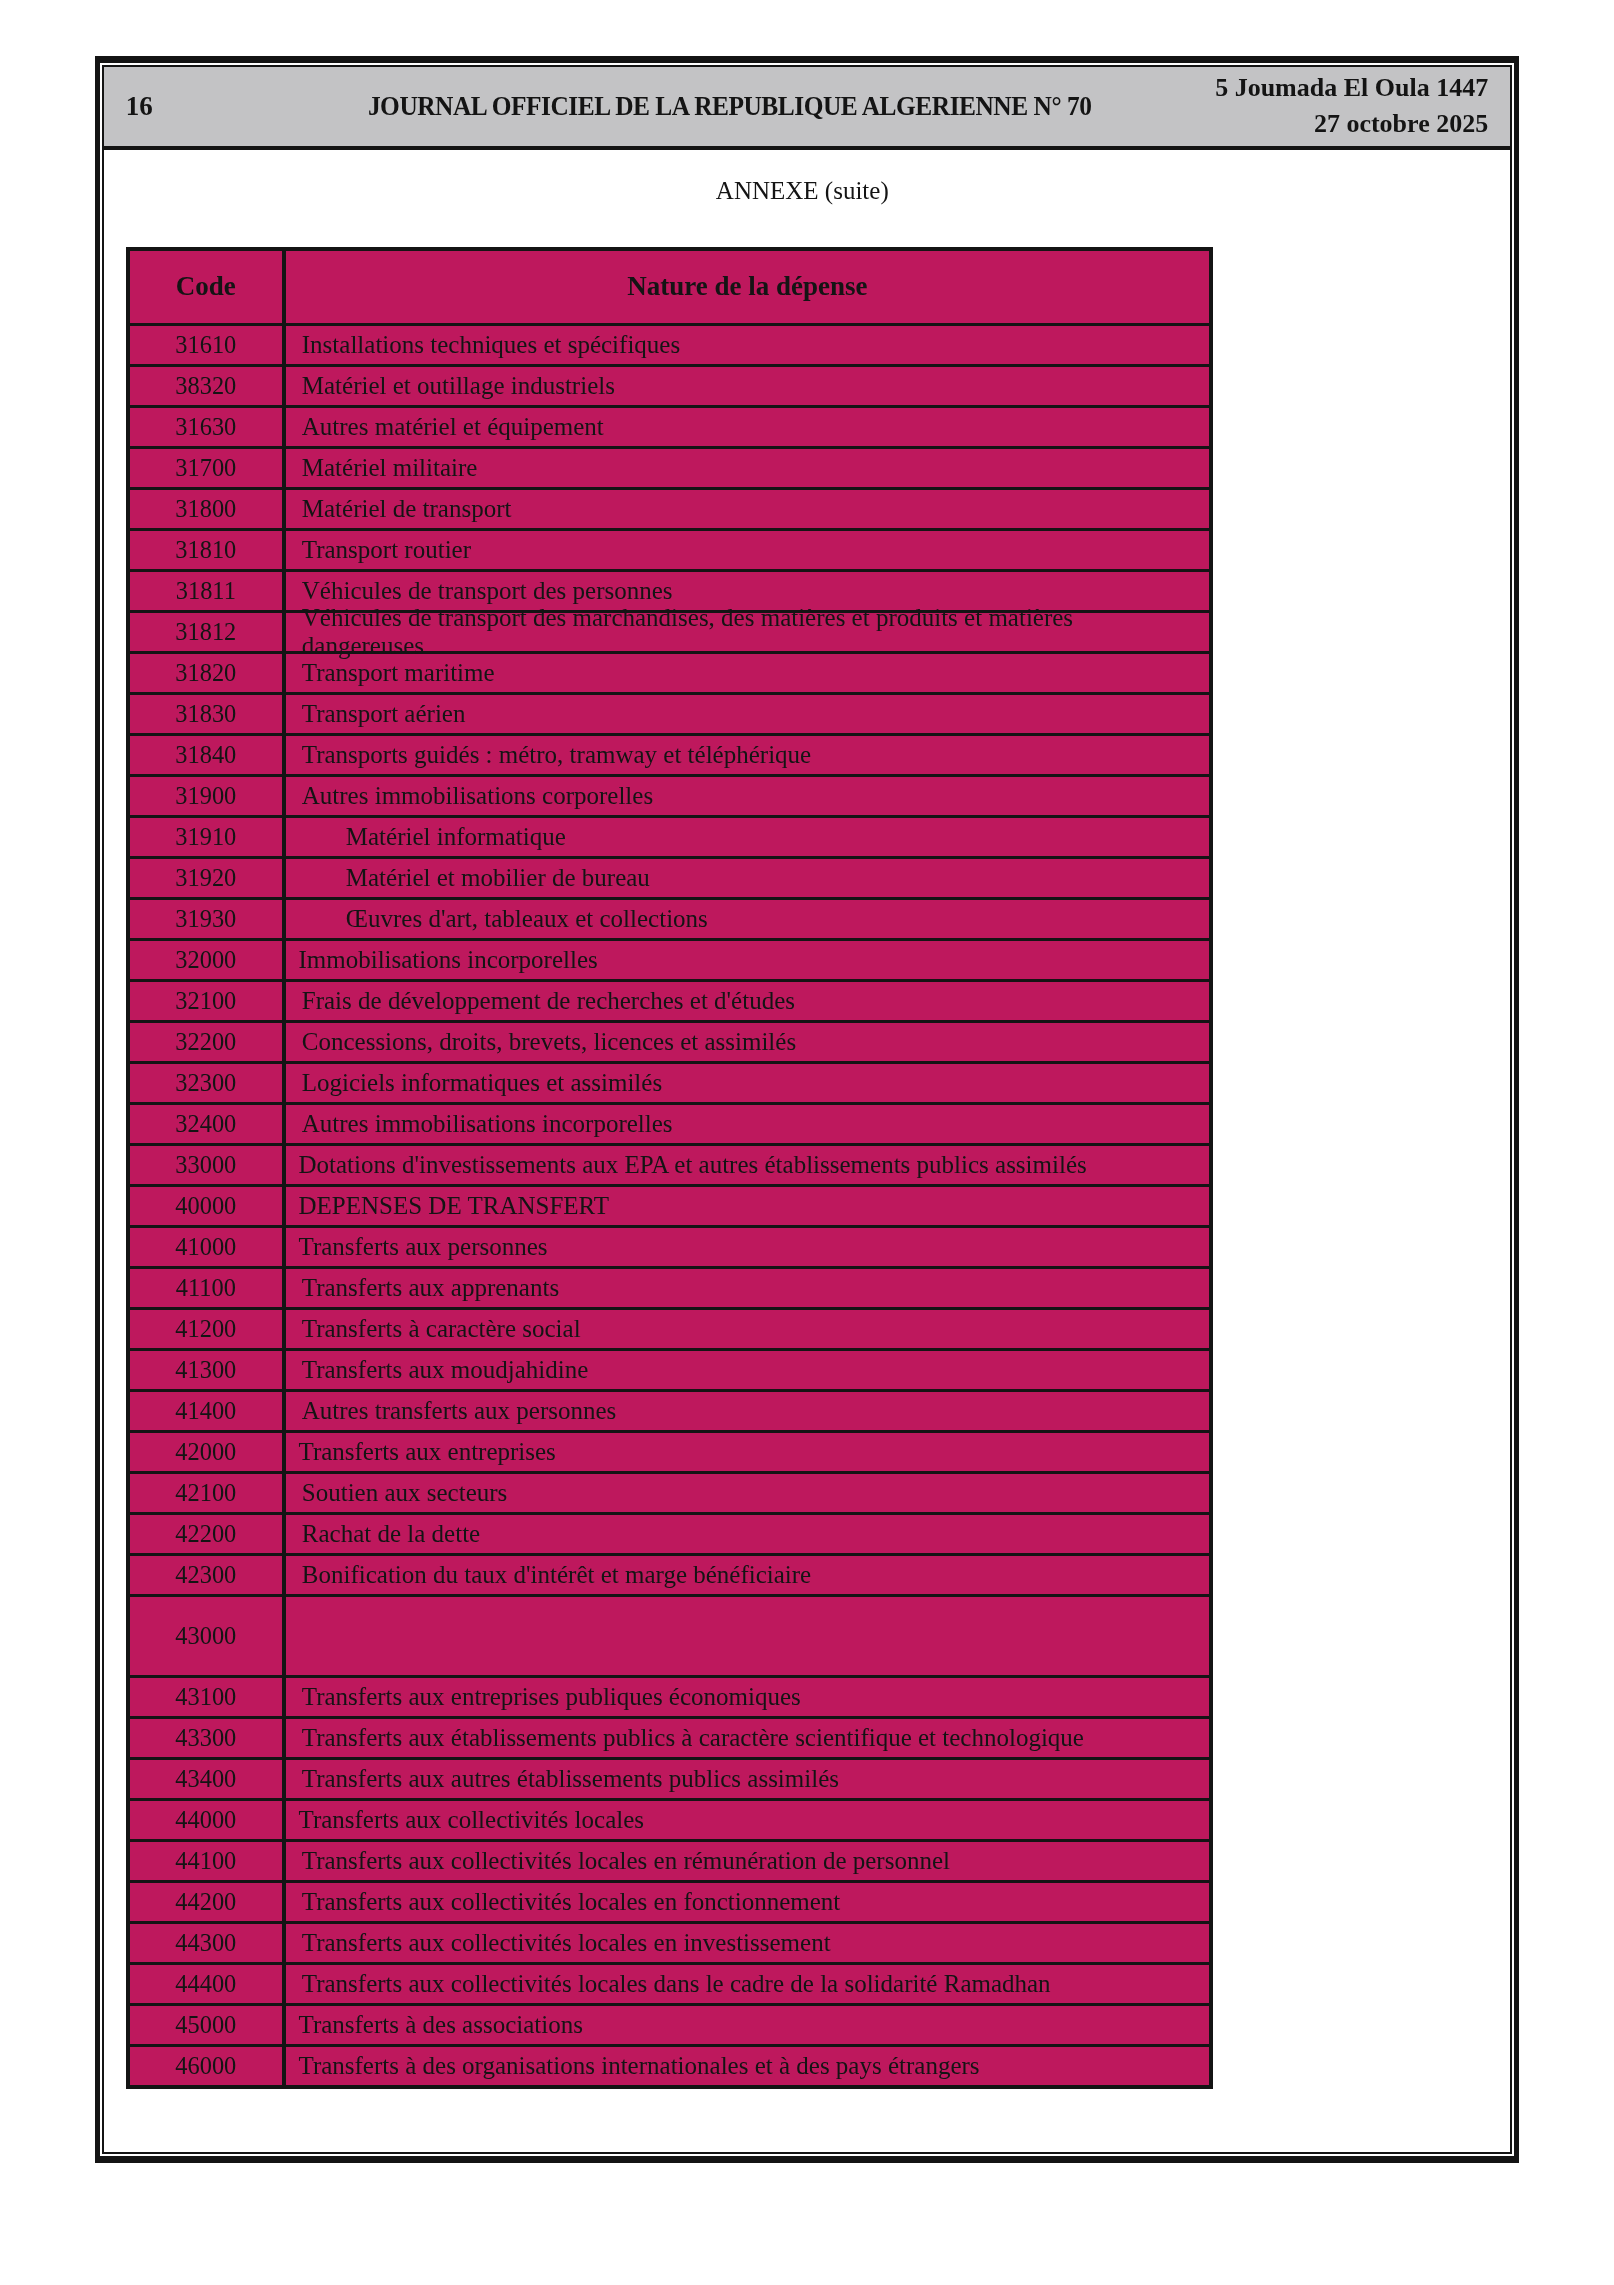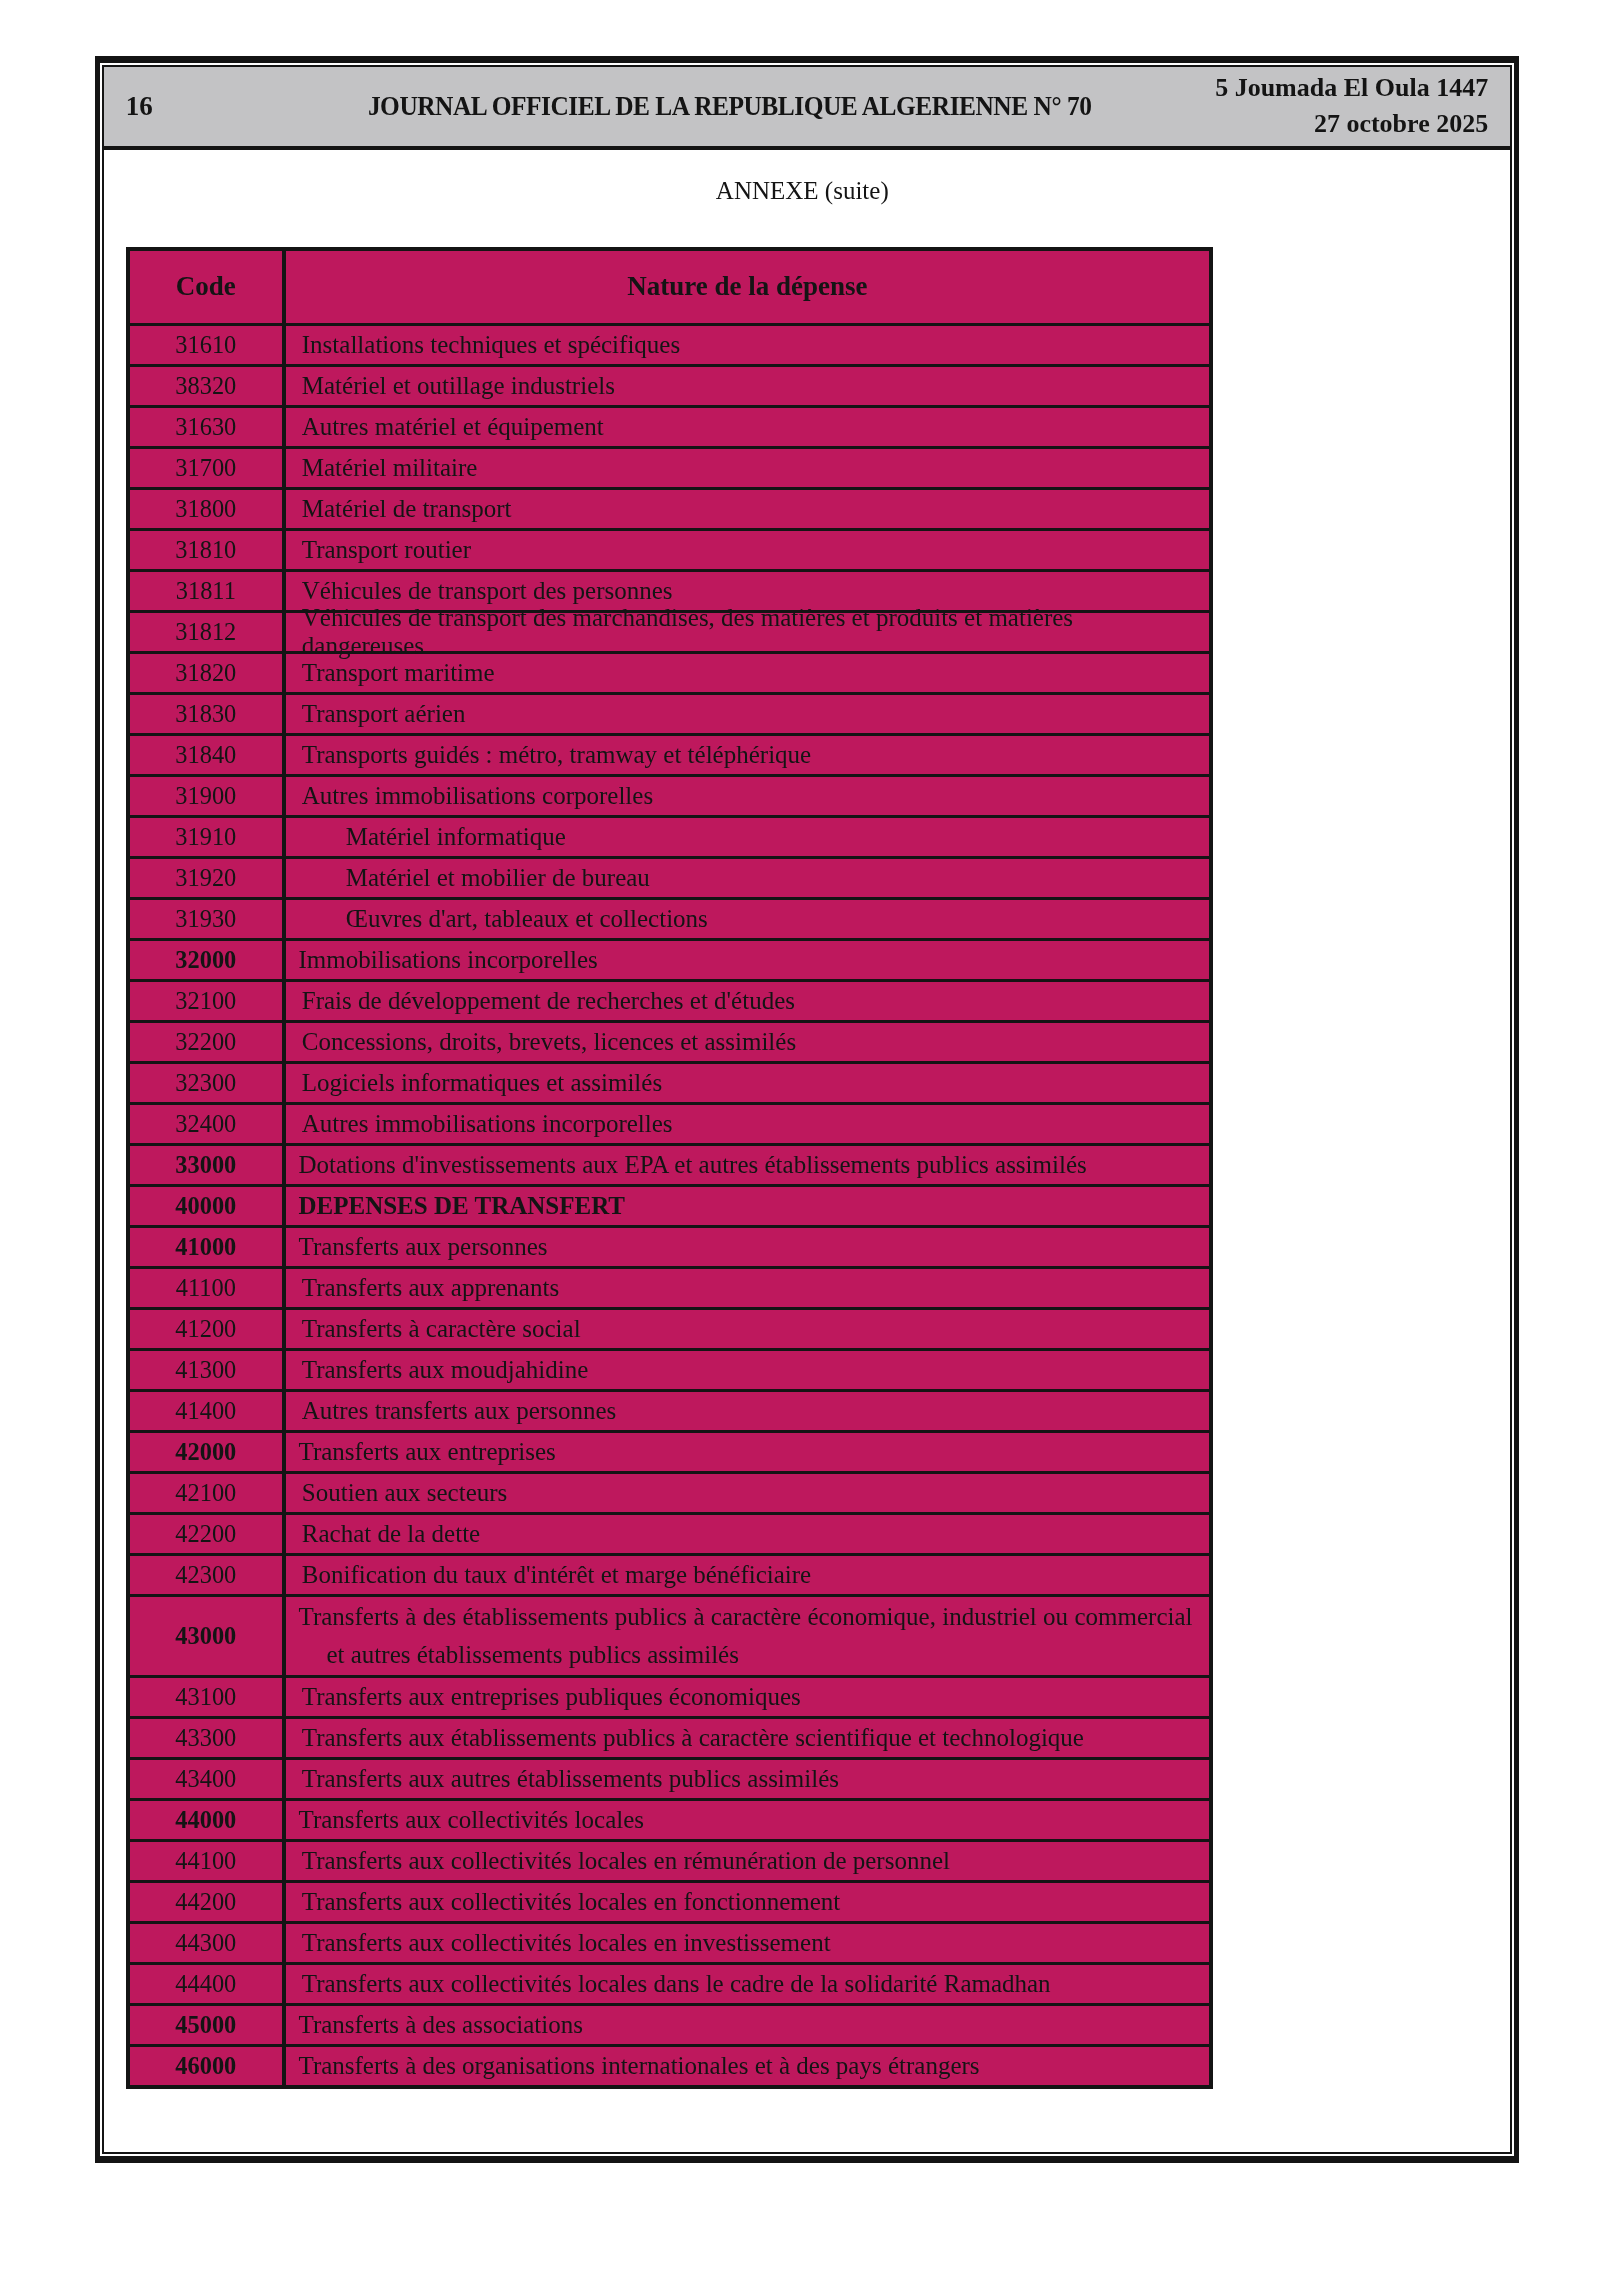--- a/index.html
+++ b/index.html
@@ -46,21 +46,21 @@
   }
   .desc-cell{
     flex:1;display:flex;align-items:center;font-size:25px;
     padding-right:16.3px;box-sizing:border-box;min-width:0;
   }
   .header .code-cell,.header .desc-cell{font-size:27px;font-weight:bold;}
   .header .desc-cell{justify-content:center;padding:0;border-radius:12px;}
   .indent-0{padding-left:12.7px;}
   .indent-1{padding-left:16px;}
   .indent-2{padding-left:60px;}
-  .bold{font-weight:bold;text-align:right;}
+  .bold{font-weight:normal;text-align:right;}
   .tall .desc-cell{padding-left:12.7px;}
   .tall .desc-inner{
     display:block;text-align:justify;line-height:1.5;
     padding-left:28px;text-indent:-28px;
   }
   .desc-inner{white-space:normal;}
 </style>
 </head>
 <body>
 
@@ -265,23 +265,20 @@
             </div>
           </div>
           <div class="trow">
             <div class="code-cell">42300</div>
             <div class="desc-cell indent-1">
               <span class="desc-inner">Bonification du taux d'intérêt et marge bénéficiaire</span>
             </div>
           </div>
           <div class="trow tall">
             <div class="code-cell bold">43000</div>
-            <div class="desc-cell indent-0">
-              <span class="desc-inner">Transferts à des établissements publics à caractère économique, industriel ou commercial et autres établissements publics assimilés</span>
-            </div>
           </div>
           <div class="trow">
             <div class="code-cell">43100</div>
             <div class="desc-cell indent-1">
               <span class="desc-inner">Transferts aux entreprises publiques économiques</span>
             </div>
           </div>
           <div class="trow">
             <div class="code-cell">43300</div>
             <div class="desc-cell indent-1">

